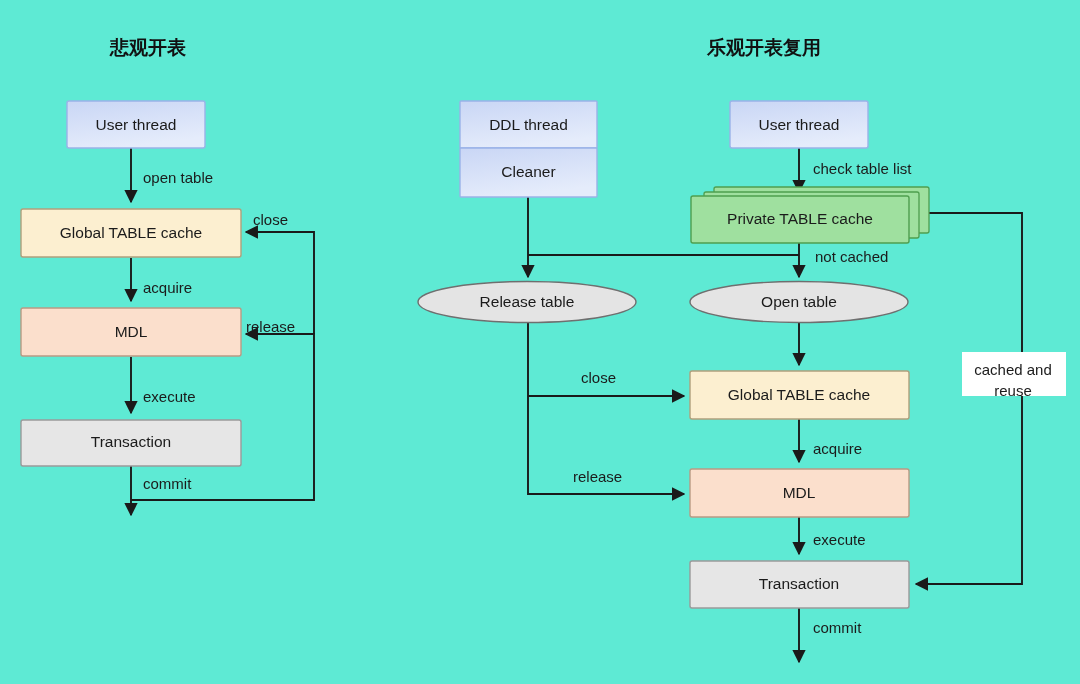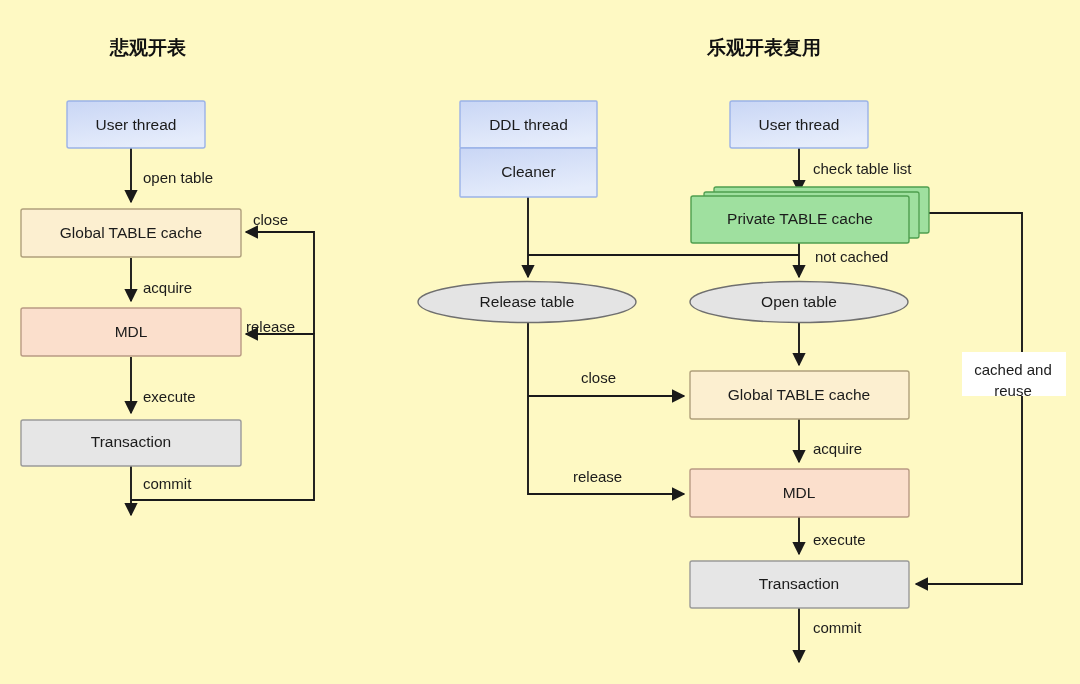--- a/index.html
+++ b/index.html
@@ -1,18 +1,18 @@
 <!DOCTYPE html>
 <html><head>
 <meta charset="utf-8">
 <style>
   html,body{margin:0;padding:0;background:#ffffff;}
   body{width:1080px;height:684px;overflow:hidden;
        font-family:"Liberation Sans","DejaVu Sans",sans-serif;}
-  #stage{position:relative;width:1080px;height:684px;background:#fef9c3;}
+  #stage{position:relative;width:1080px;height:684px;background:#5eead4;}
   svg{position:absolute;left:0;top:0;width:1080px;height:684px;}
   .nodeText{font-family:"Liberation Sans","DejaVu Sans",sans-serif;
             font-size:15.5px;fill:#1b1b1b;text-anchor:middle;dominant-baseline:middle;}
   .edgeText{font-family:"Liberation Sans","DejaVu Sans",sans-serif;
             font-size:15px;fill:#1b1b1b;}
   .title{font-family:"Liberation Sans","DejaVu Sans",sans-serif;
          font-size:19px;font-weight:bold;fill:#111;text-anchor:middle;}
   .ln{stroke:#1a1a1a;stroke-width:1.9;fill:none;}
 </style>
 </head>

